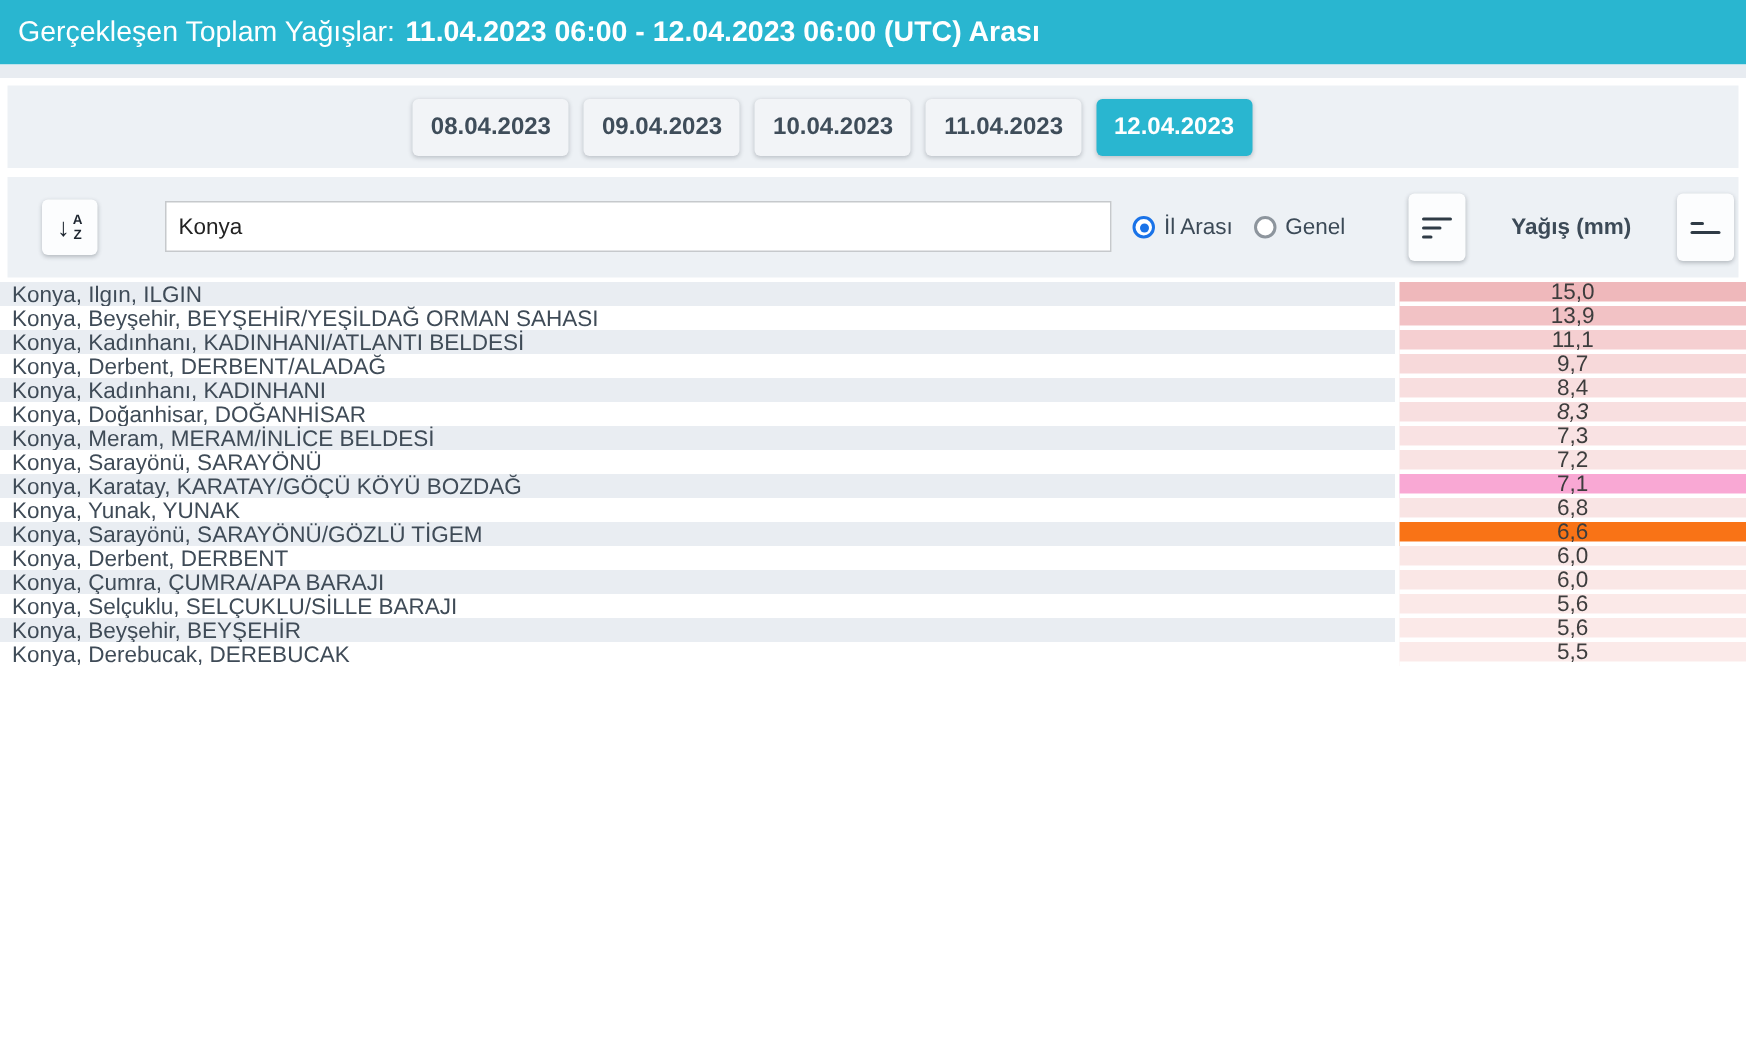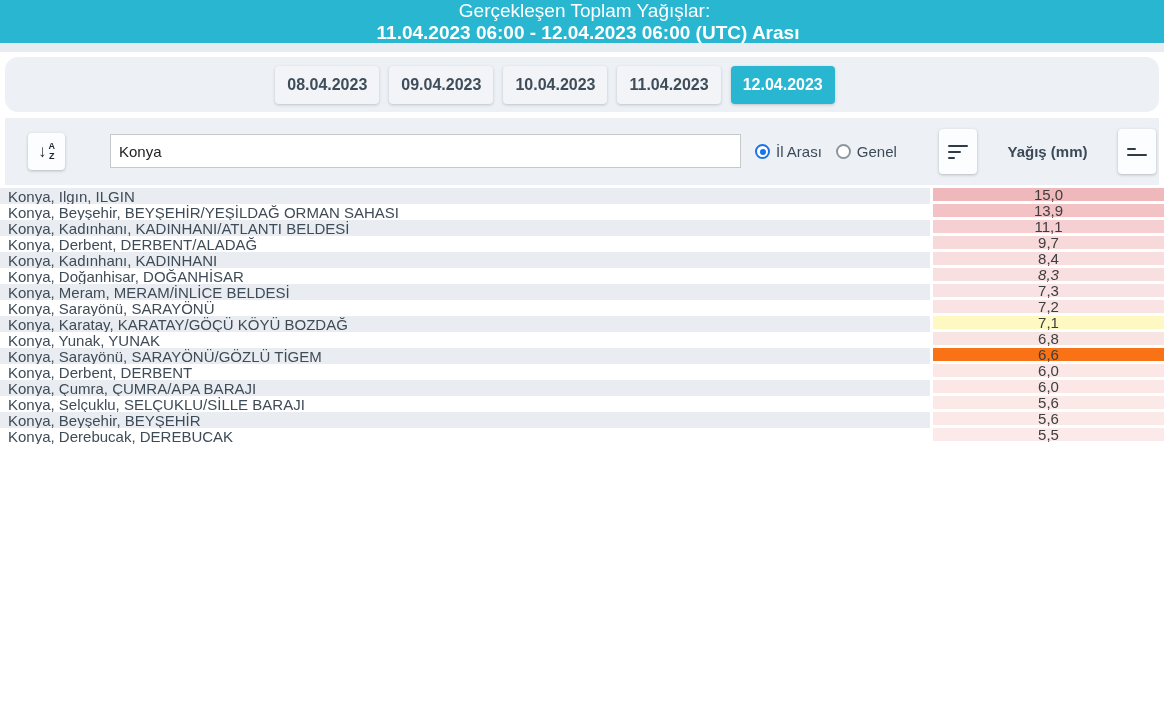--- a/index.html
+++ b/index.html
@@ -4,32 +4,32 @@
 <style>
   * { box-sizing: border-box; margin: 0; padding: 0; }
   html,body { background:#fff; }
   .app {
     width: 1164px; height: 702px; overflow: hidden; position: relative;
     font-family: "Liberation Sans", sans-serif; background: #fff;
   }
   
   .titlebar {
     height: 43px; background: var(--header_bg, #29b6d0); color:#fff;
-    display:flex; align-items:center; padding-left:12px; font-size:19px;flex-direction:column;
+    display:flex; align-items:center; padding-left:12px; font-size:19px;
   }
   .titlebar .prefix { margin-right:7px; font-weight:400; }
   .titlebar .range  { font-weight:700; }
   .substrip { height: 9px; background: var(--strip_bg, #e8ecf1); }
   .whitegap1 { height: 5px; background:#fff; }
   .whitegap2 { height: 6px; background:#fff; }
 
   
   .tabs-panel {
     height: 55px; margin: 0 5px; background: var(--panel_bg, #edf1f5);
-    display:flex; align-items:center; justify-content:center; padding-right:54px;border-radius:13px;
+    display:flex; align-items:center; justify-content:center; padding-right:54px;
   }
   .tab {
     min-width:100px; height:38px; margin:0 5px; border:none; border-radius:4px;
     background:#f2f4f7; color:#3f4d5a; font-family:"Liberation Sans",sans-serif;
     font-size:16px; font-weight:600; cursor:pointer;
     box-shadow:0 1px 3px rgba(50,60,70,.25);
     display:inline-flex; align-items:center; justify-content:center; padding:0 12px;
   }
   .tab.selected { background: var(--selected_tab_bg, #29b6d0); color:#fff; }
 
@@ -185,21 +185,21 @@
         <div class="val" style="background: rgb(249, 226, 227);">7,3</div>
       </div>
       <div class="row even">
         <div class="name">Konya, Sarayönü, SARAYÖNÜ</div>
         <div class="colgap"></div>
         <div class="val" style="background: rgb(249, 227, 227);">7,2</div>
       </div>
       <div class="row odd">
         <div class="name">Konya, Karatay, KARATAY/GÖÇÜ KÖYÜ BOZDAĞ</div>
         <div class="colgap"></div>
-        <div class="val" style="background: #fef9c3;">7,1</div>
+        <div class="val" style="background: #f9a8d4;">7,1</div>
       </div>
       <div class="row even">
         <div class="name">Konya, Yunak, YUNAK</div>
         <div class="colgap"></div>
         <div class="val" style="background: rgb(249, 228, 228);">6,8</div>
       </div>
       <div class="row odd">
         <div class="name">Konya, Sarayönü, SARAYÖNÜ/GÖZLÜ TİGEM</div>
         <div class="colgap"></div>
         <div class="val" style="background: #f97316;">6,6</div>

